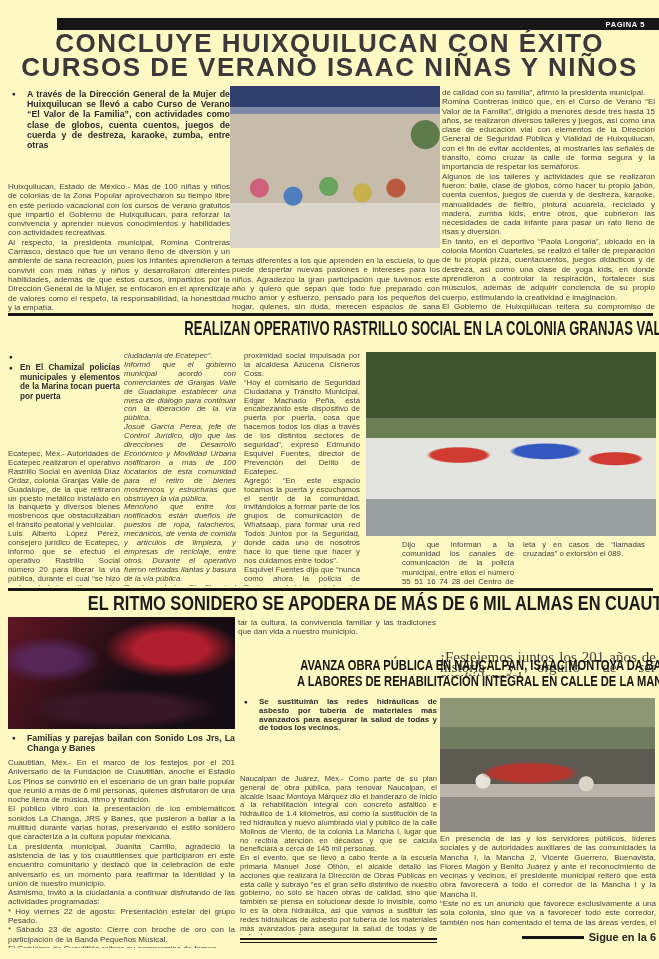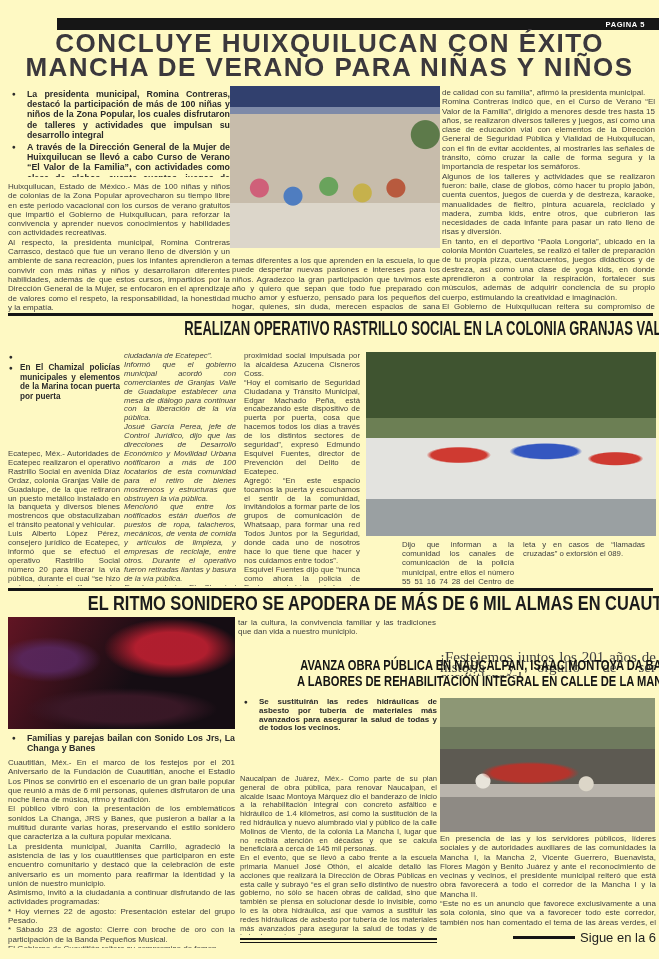--- a/index.html
+++ b/index.html
@@ -25,21 +25,21 @@
   .bul .dot{flex:0 0 15px;padding-left:4px;font-size:6.5px;}
   .bul .txt{flex:1;text-align:justify;}
   .b1{font-size:8.8px;line-height:10.2px;}
   .b2{font-size:8.2px;line-height:9.4px;}
   .b2 .dot{flex:0 0 11px;padding-left:1px;}
   .b4{font-size:8px;line-height:8.8px;}
   .rule{background:#151515;}
   .dblrule{height:2px;border-top:2.5px solid #151515;border-bottom:1px solid #151515;}
   .sigue{display:flex;align-items:center;justify-content:flex-end;}
   .sigue .line{width:62px;height:3px;background:#151515;margin-right:5px;}
-  .sigue .lab{font-size:13px;font-weight:normal;color:#222;}
+  .sigue .lab{font-size:11px;font-weight:bold;color:#222;}
   
   .photo{overflow:hidden;}
   .ph1{background-color:#ccc0af;background-image:
     radial-gradient(circle at 14% 63%, #cf6079 0 9px, transparent 10px),
     radial-gradient(circle at 30% 68%, #4f7dc0 0 9px, transparent 10px),
     radial-gradient(circle at 47% 62%, #69a35c 0 9px, transparent 10px),
     radial-gradient(circle at 63% 66%, #c6b14c 0 9px, transparent 10px),
     radial-gradient(circle at 79% 63%, #b85a3e 0 9px, transparent 10px),
     radial-gradient(circle at 93% 30%, #5d7a4a 0 14px, transparent 15px),
     linear-gradient(180deg,#31406e 0 13%,#7e8aa8 13% 17%,#c7bcab 17% 72%,#dcd6ca 72% 100%);}
@@ -63,30 +63,26 @@
 <body>
 
 <div class="page">
 
   <div class="abs topbar" style="left:57px;top:18px;width:602px;height:12px;">
     <span>PAGINA 5</span>
   </div>
 
   <div class="abs h1" style="left:0;top:31px;">
     <div>CONCLUYE HUIXQUILUCAN CON ÉXITO</div>
-    <div>MANCHA DE VERANO PARA NIÑAS Y NIÑOS</div>
+    <div>CURSOS DE VERANO ISAAC NIÑAS Y NIÑOS</div>
   </div>
 
   <div class="abs photo ph1" style="left:230px;top:86px;width:210px;height:162px;"></div>
 
   <div class="abs b1" style="left:8px;top:89px;width:222px;height:88px;overflow:hidden;">
-    <div class="bul b1">
-      <span class="dot">●</span>
-      <span class="txt">La presidenta municipal, Romina Contreras, destacó la participación de más de 100 niñas y niños de la Zona Popular, los cuales disfrutaron de talleres y actividades que impulsan su desarrollo integral</span>
-    </div>
     <div class="bul b1">
       <span class="dot">●</span>
       <span class="txt">A través de la Dirección General de la Mujer de Huixquilucan se llevó a cabo Curso de Verano “El Valor de la Familia”, con actividades como clase de globos, cuenta cuentos, juegos de cuerda y de destreza, karaoke, zumba, entre otras</span>
     </div>
   </div>
 
   <div class="abs jbody" style="left:8px;top:182px;width:222px;height:131px;">Huixquilucan, Estado de México.- Más de 100 niñas y niños de colonias de la Zona Popular aprovecharon su tiempo libre en este periodo vacacional con los cursos de verano gratuitos que impartió el Gobierno de Huixquilucan, para reforzar la convivencia y aprender nuevos conocimientos y habilidades con actividades recreativas.
 Al respecto, la presidenta municipal, Romina Contreras Carrasco, destacó que fue un verano lleno de diversión y un ambiente de sana recreación, pues los infantes aprendieron a convivir con más niñas y niños y desarrollaron diferentes habilidades, además de que estos cursos, impartidos por la Dirección General de la Mujer, se enfocaron en el aprendizaje de valores como el respeto, la responsabilidad, la honestidad y la empatía.
 “Los cursos de verano ofrecen la oportunidad de explorar</div>
   <div class="abs jbody" style="left:232px;top:256px;width:208px;height:58px;">temas diferentes a los que aprenden en la escuela, lo que puede despertar nuevas pasiones e intereses para los niños. Agradezco la gran participación que tuvimos este año y quiero que sepan que todo fue preparado con mucho amor y esfuerzo, pensado para los pequeños del hogar, quienes, sin duda, merecen espacios de sana convivencia y tiempo</div>

